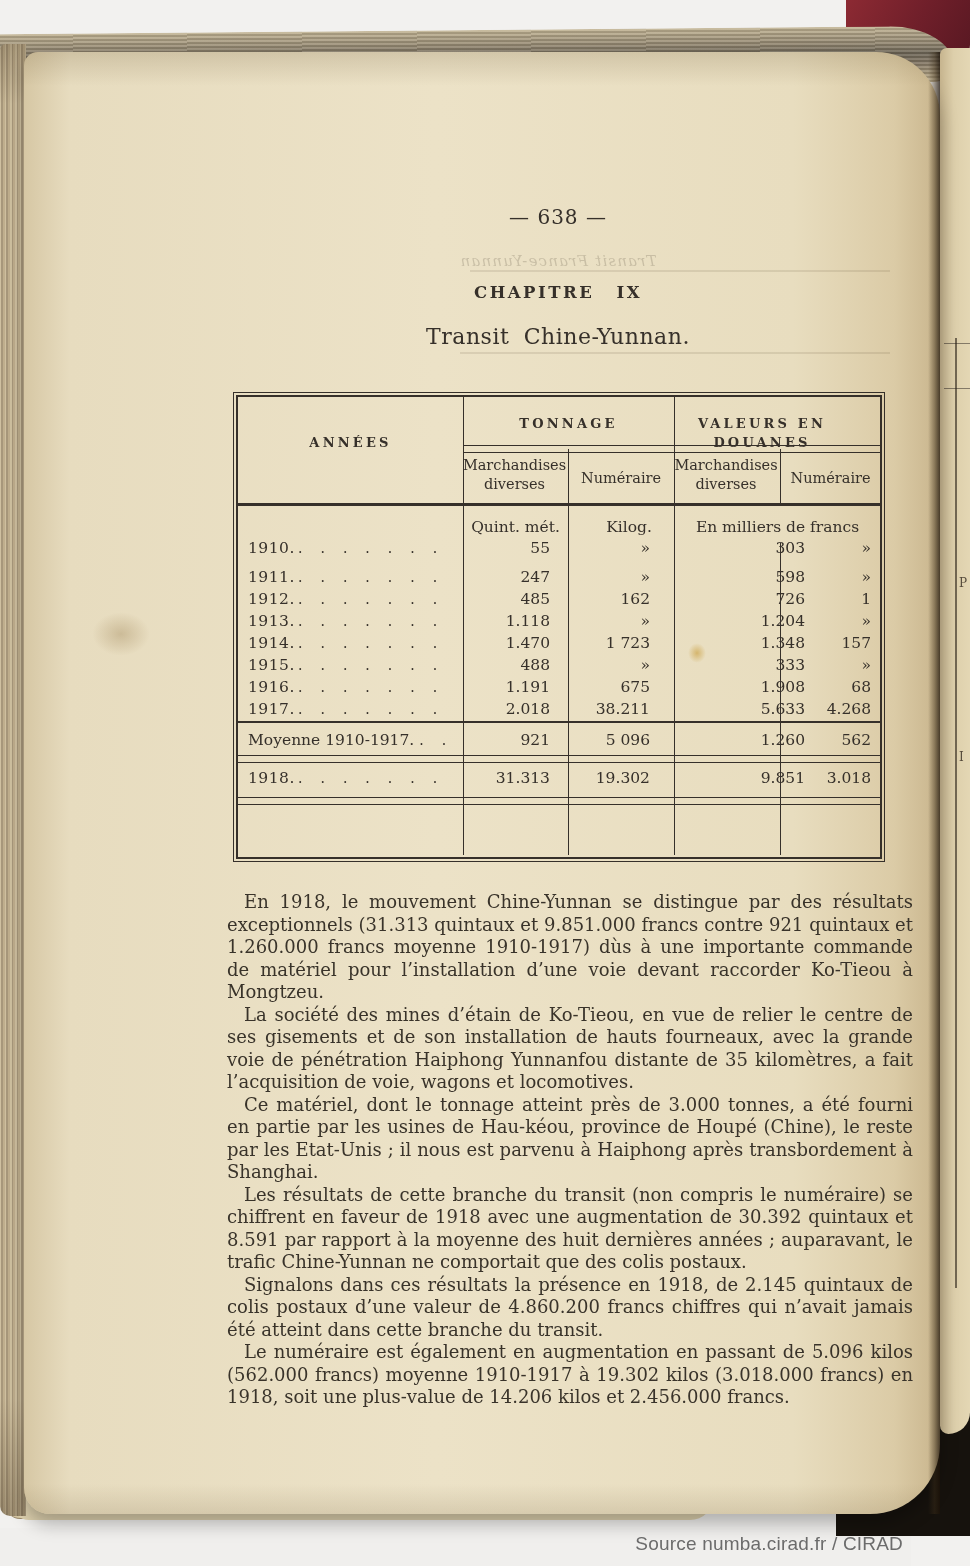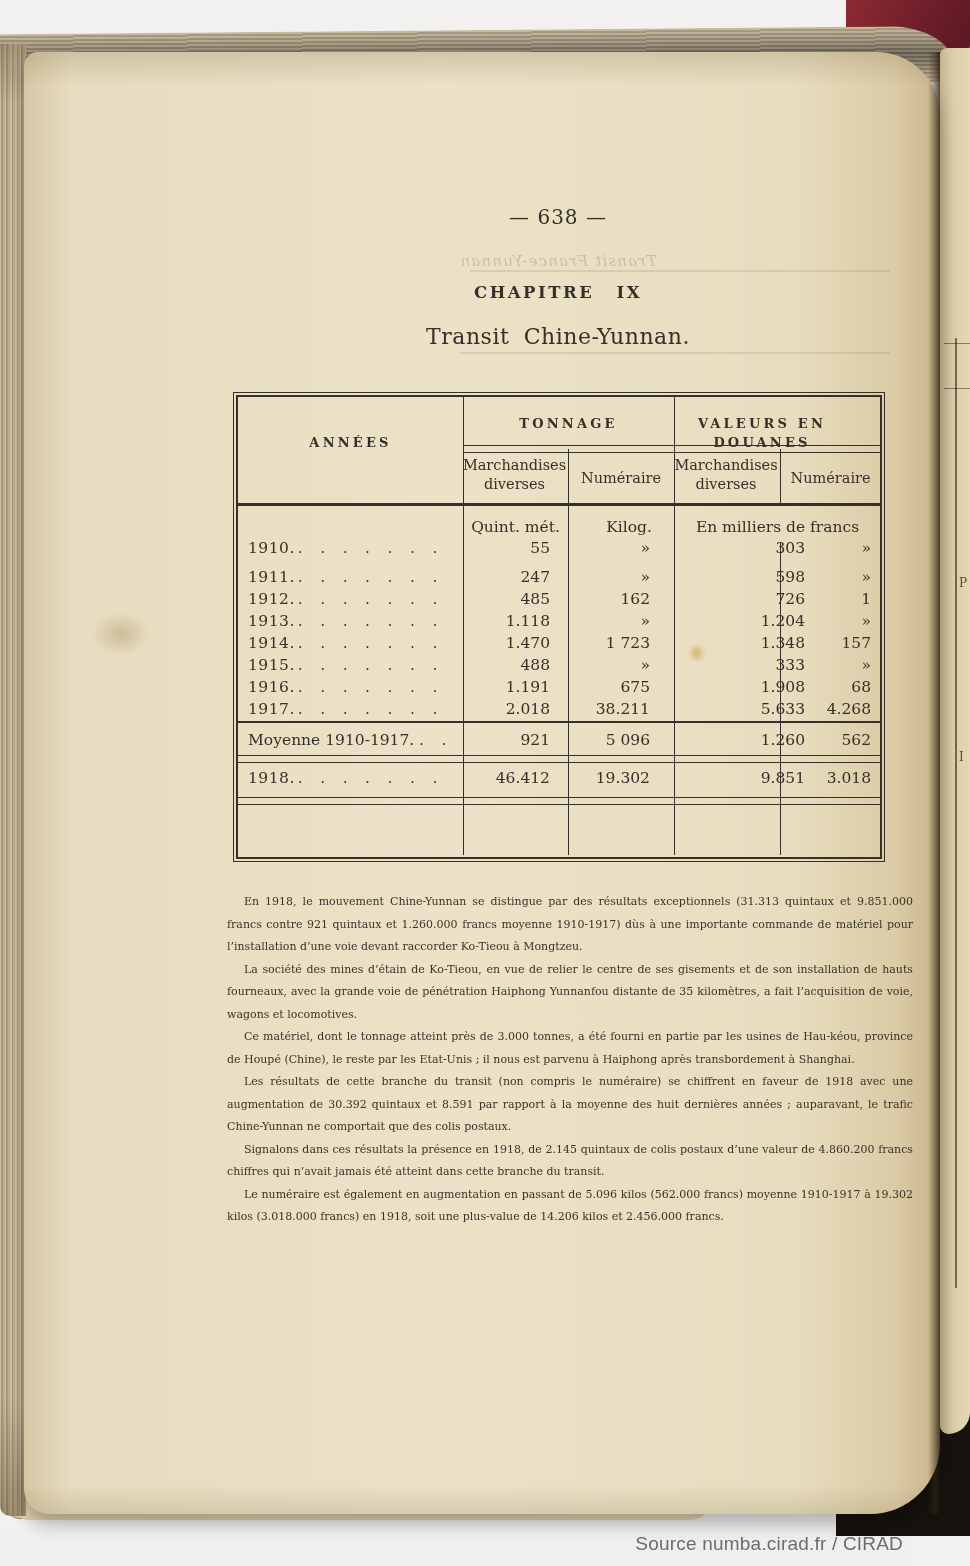--- a/index.html
+++ b/index.html
@@ -92,21 +92,21 @@
   .trow .cy{position:absolute;left:14px;white-space:nowrap;}
   .trow .yl{display:inline-block;min-width:50px;letter-spacing:.5px;}
   .trow .dots{letter-spacing:18px;font-size:14px;}
   .c1{position:absolute;left:231px;width:85px;text-align:right;}
   .c2{position:absolute;left:336px;width:80px;text-align:right;}
   .c3{position:absolute;left:442px;width:86px;text-align:right;padding-left:43px;}
   .c4{position:absolute;left:548px;width:89px;text-align:right;}
   .sum{height:26px;line-height:26px;}
   .comp .c1,.comp .c2,.comp .c3,.comp .c4{text-align:center;}
 
-  .paras{left:227px;top:891px;width:686px;font-size:11px;line-height:22.5px;
+  .paras{left:227px;top:891px;width:686px;font-size:18px;line-height:22.5px;
     text-align:justify;color:#39332a;}
   .paras p{margin:0;text-indent:17px;}
 </style>
 </head>
 <body>
 
 <div class="abs maroon"></div>
 <div class="abs topedge"></div>
 <div class="abs blackcorner"></div>
 <div class="abs stack-l3"></div>
@@ -222,21 +222,21 @@
 
     <div class="trow sum" style="top:334px;">
       <span class="cy"><span>Moyenne 1910-1917.</span> <span class="dots">..</span></span>
       <span class="c1">921</span>
       <span class="c2">5 096</span>
       <span class="c3">1.260</span>
       <span class="c4">562</span>
     </div>
     <div class="trow sum" style="top:372px;">
       <span class="cy"><span class="yl">1918.</span><span class="dots">.......</span></span>
-      <span class="c1">46.412</span>
+      <span class="c1">31.313</span>
       <span class="c2">19.302</span>
       <span class="c3">9.851</span>
       <span class="c4">3.018</span>
     </div>
   </div>
 
   <div class="abs paras">
     <p>En 1918, le mouvement Chine-Yunnan se distingue par des résultats exceptionnels (31.313 quintaux et 9.851.000 francs contre 921 quintaux et 1.260.000 francs moyenne 1910-1917) dùs à une importante commande de matériel pour l’installation d’une voie devant raccorder Ko-Tieou à Mongtzeu.</p>
     <p>La société des mines d’étain de Ko-Tieou, en vue de relier le centre de ses gisements et de son installation de hauts fourneaux, avec la grande voie de pénétration Haiphong Yunnanfou distante de 35 kilomètres, a fait l’acquisition de voie, wagons et locomotives.</p>
     <p>Ce matériel, dont le tonnage atteint près de 3.000 tonnes, a été fourni en partie par les usines de Hau-kéou, province de Houpé (Chine), le reste par les Etat-Unis ; il nous est parvenu à Haiphong après transbordement à Shanghai.</p>

